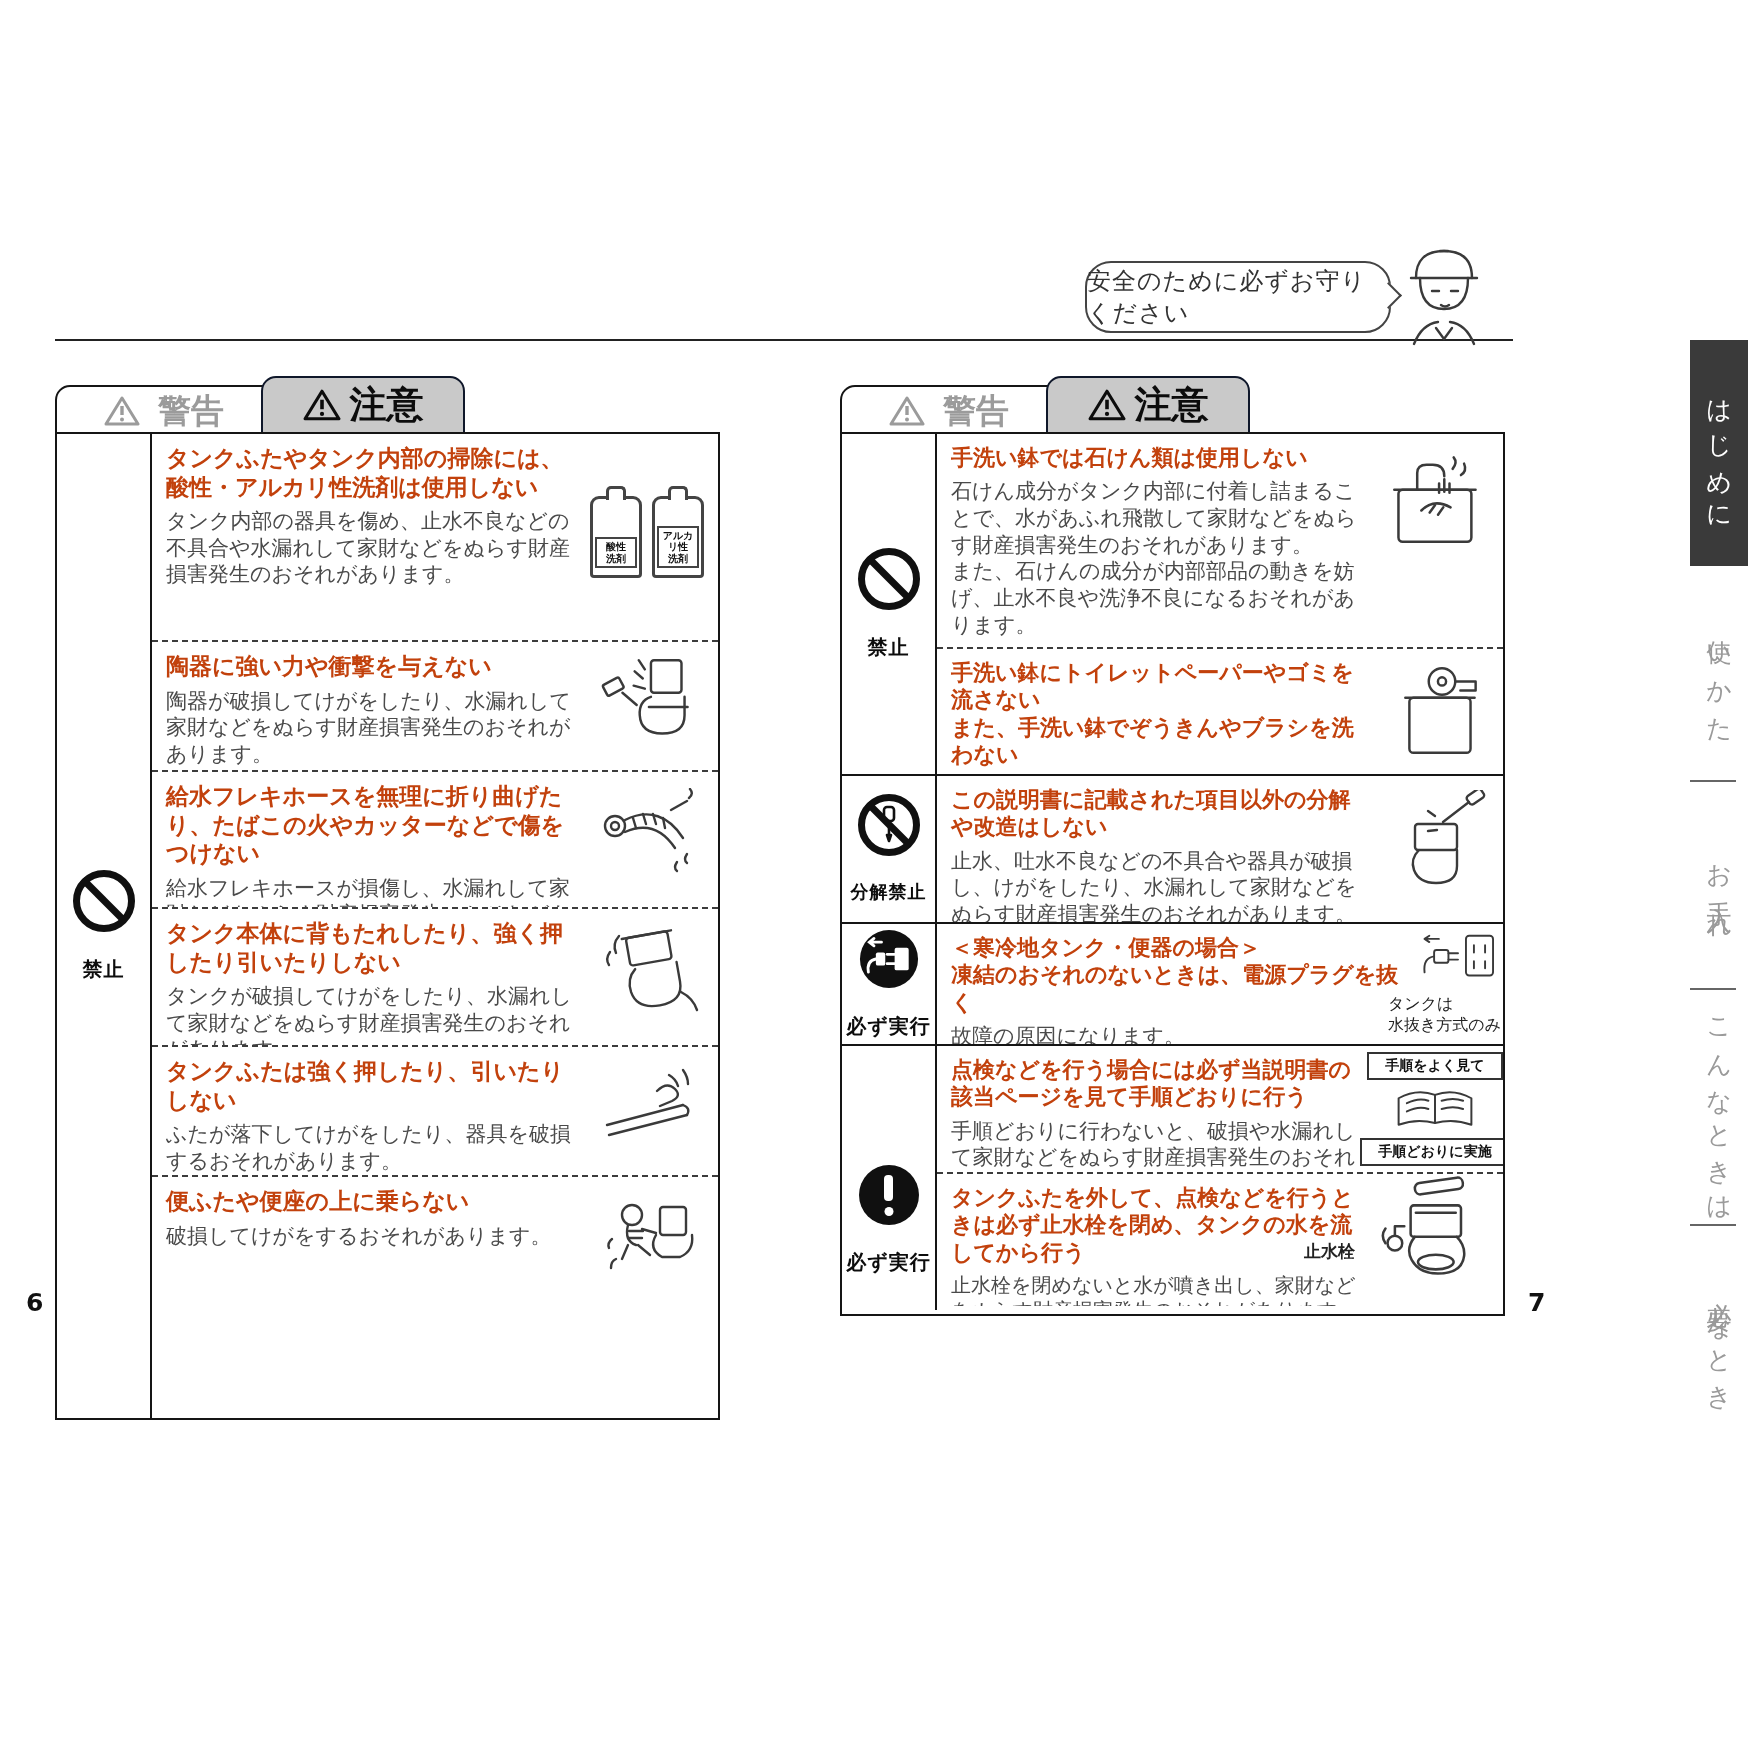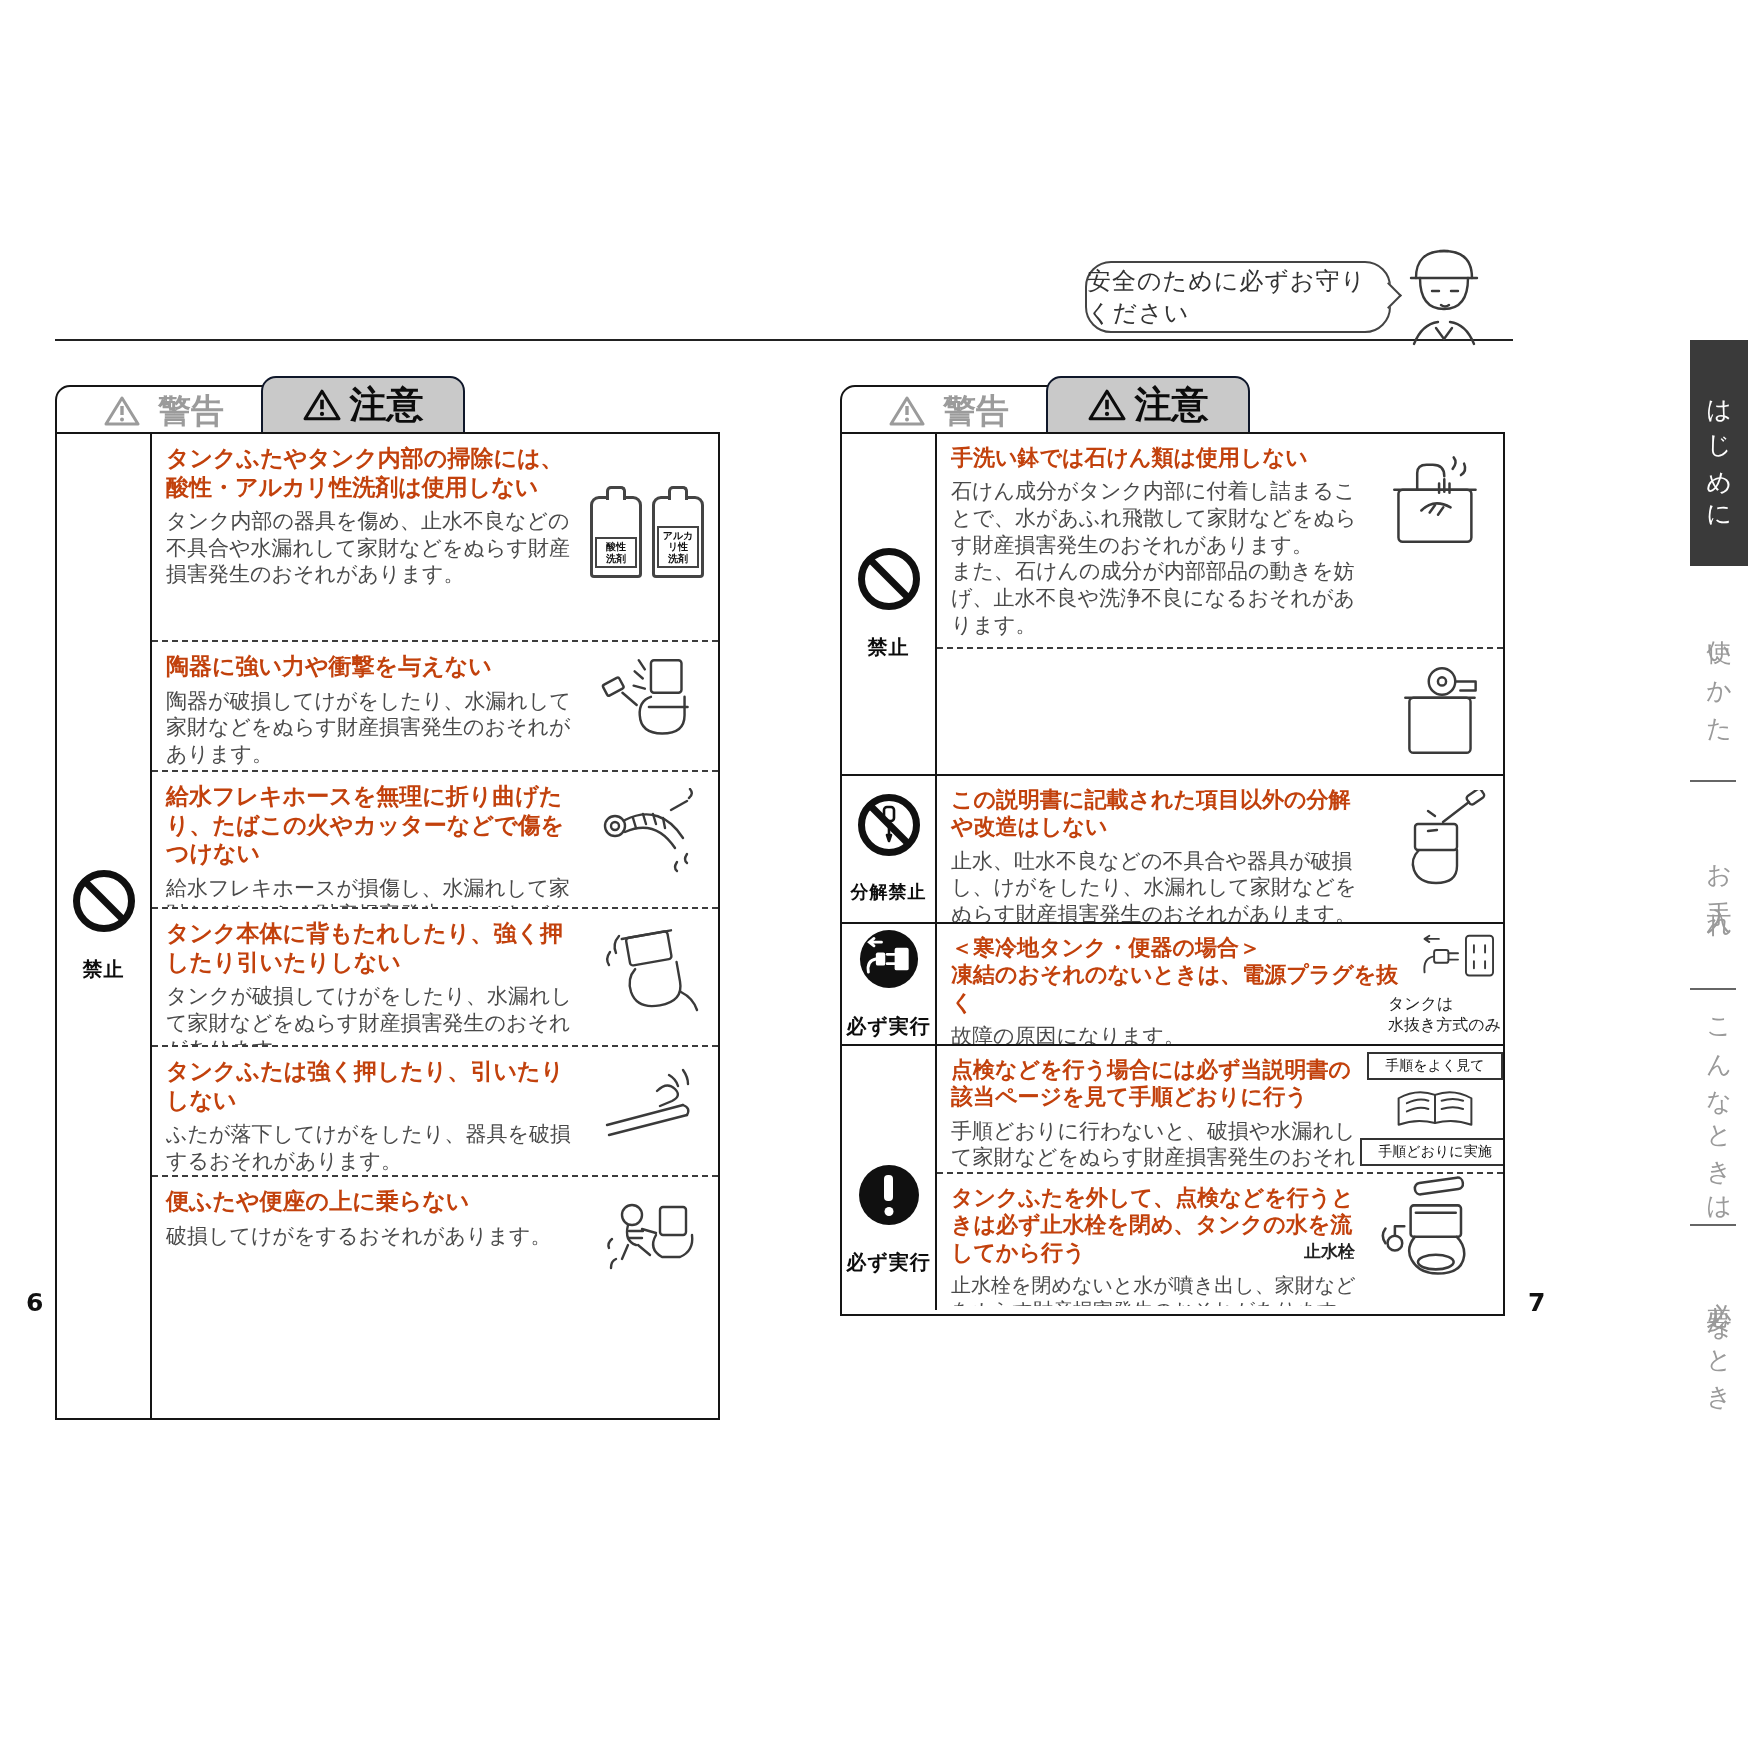--- a/index.html
+++ b/index.html
@@ -56,21 +56,21 @@
   .illu{position:absolute;right:8px;top:50%;transform:translateY(-50%);}
   .bottles{display:flex;gap:10px;right:14px;}
   .bottle{width:46px;height:76px;border:3px solid #444;border-radius:9px 9px 4px 4px;position:relative;background:#fff;}
   .cap{position:absolute;top:-13px;left:50%;transform:translateX(-50%);width:14px;height:11px;
        border:3px solid #444;border-bottom:none;border-radius:5px 5px 0 0;background:#fff;}
   .blabel{position:absolute;left:2px;right:2px;bottom:7px;border:2px solid #444;font-size:10px;font-weight:bold;
        text-align:center;line-height:1.15;padding:2px 0;white-space:pre-line;background:#fff;}
 
   .tagcol{position:absolute;right:4px;top:6px;bottom:6px;width:128px;display:flex;flex-direction:column;
        align-items:center;justify-content:space-between;}
-  .tagbox{border:2px solid #333;font-size:14px;padding:3px 16px;font-weight:normal;background:#fff;white-space:nowrap;}
+  .tagbox{border:2px solid #333;font-size:14px;padding:3px 16px;font-weight:bold;background:#fff;white-space:nowrap;}
   .note{position:absolute;right:2px;bottom:8px;font-size:16px;line-height:1.3;color:#222;white-space:pre-line;}
   .vlabel{position:absolute;right:148px;top:66px;font-size:17px;font-weight:bold;color:#222;}
 
   
   .rail-item{position:absolute;left:1690px;width:58px;writing-mode:vertical-rl;display:flex;align-items:center;
        justify-content:center;font-size:25px;letter-spacing:7px;color:#9a9a9a;box-sizing:border-box;}
   .rail-item.active{background:#3a3a3a;color:#fff;}
   .rail-div{position:absolute;left:1690px;width:46px;height:2px;background:#666;}
 
   .pageno{position:absolute;font-weight:bold;font-size:25px;color:#111;}
@@ -263,20 +263,22 @@
               <path d="M14 40 h78"></path>
               <path d="M36 40 v-16 q0-8 9-8 h6 q11 0 11 11"></path>
               <path d="M62 30 v12 M57 34 v9 M67 34 v9"></path>
               <path d="M70 20 q5-6 1-11 M78 26 q6-4 3-11"></path>
               <path d="M40 60 q12-12 28-3"></path>
               <path d="M48 62 l5-7 M56 64 l5-7"></path>
             </g>
           </svg>
         </div>
         <div class="row dashed" style="height:127px">
+          <div class="t">手洗い鉢にトイレットペーパーやゴミを流さない
+また、手洗い鉢でぞうきんやブラシを洗わない</div>
 
           <svg class="illu" width="106" height="106" viewBox="0 0 104 104">
             <g class="lineart">
               <rect x="20" y="38" width="60" height="54" rx="4"></rect>
               <path d="M16 38 h68"></path>
               <circle cx="52" cy="22" r="13"></circle>
                 <circle cx="52" cy="22" r="4"></circle>
               <path d="M65 22 h20 v9 h-15"></path>
             </g>
           </svg>

